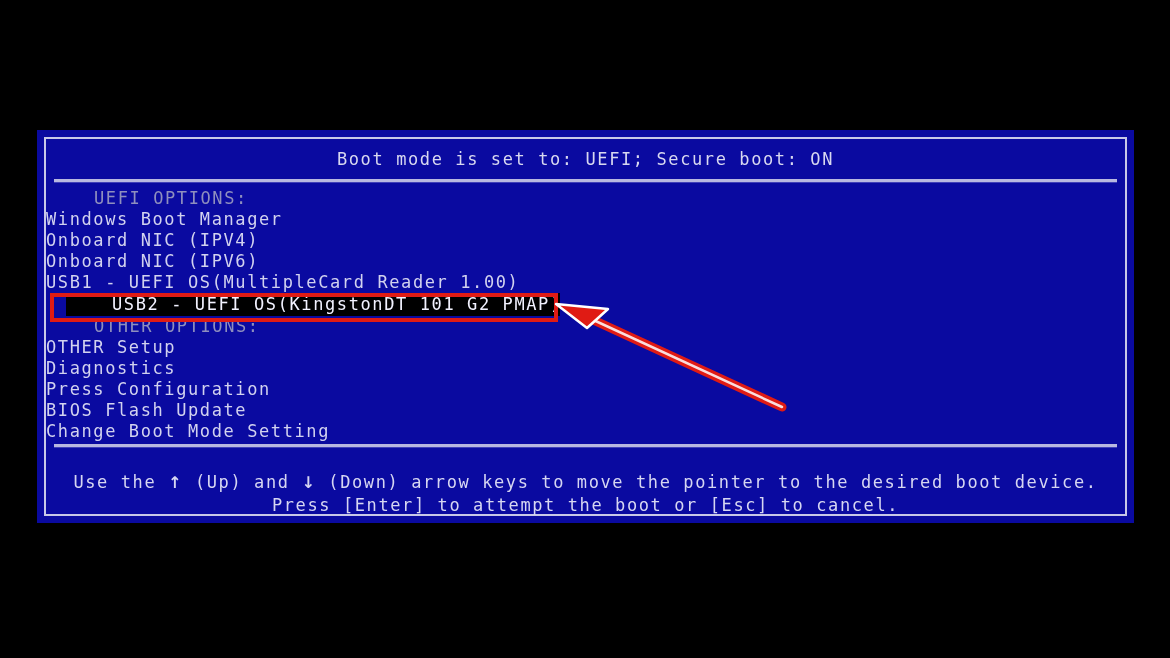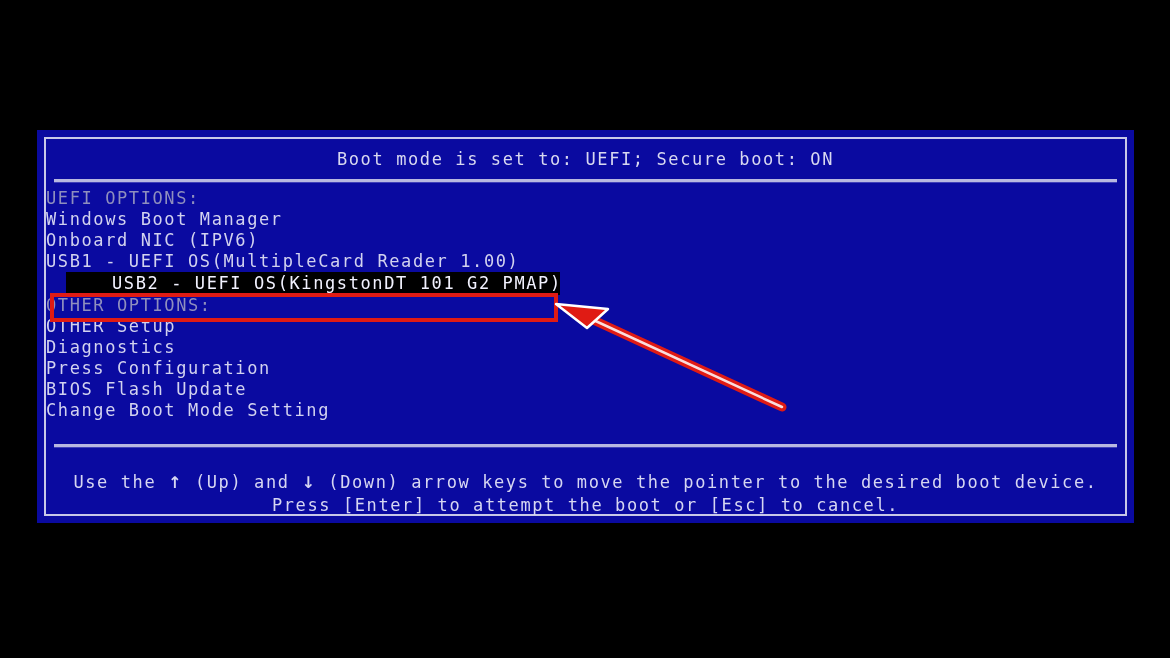--- a/index.html
+++ b/index.html
@@ -55,20 +55,21 @@
     padding:6px 0 0 0;
     height:262px;
   }
   .group-label {
     color:#8f8fbe;
     font-size:17px;
     letter-spacing:1.6px;
     padding-left:0;
     line-height:21px;
     white-space:pre;
+    margin-left:48px;
   }
   .menu-item {
     color:#d2d2ef;
     font-size:17px;
     letter-spacing:1.6px;
     line-height:21px;
     white-space:pre;
   }
   .menu-item.selected {
     color:#f2f2ff;
@@ -131,20 +132,21 @@
         <span class="header-text">Boot mode is set to: UEFI; Secure boot: ON</span>
       </div>
 
       <div class="rule"></div>
 
       <div class="list-area">
 
         <div class="group-label">UEFI OPTIONS:</div>
 
         <div class="menu-item">Windows Boot Manager</div>
+        <div class="menu-item">Onboard NIC (IPV4)</div>
         <div class="menu-item">Onboard NIC (IPV6)</div>
         <div class="menu-item">USB1 - UEFI OS(MultipleCard Reader 1.00)</div>
         <div class="menu-item selected">USB2 - UEFI OS(KingstonDT 101 G2 PMAP)</div>
 
         <div class="group-label">OTHER OPTIONS:</div>
 
         <div class="menu-item">OTHER Setup</div>
         <div class="menu-item">Diagnostics</div>
         <div class="menu-item">Press Configuration</div>
         <div class="menu-item">BIOS Flash Update</div>

